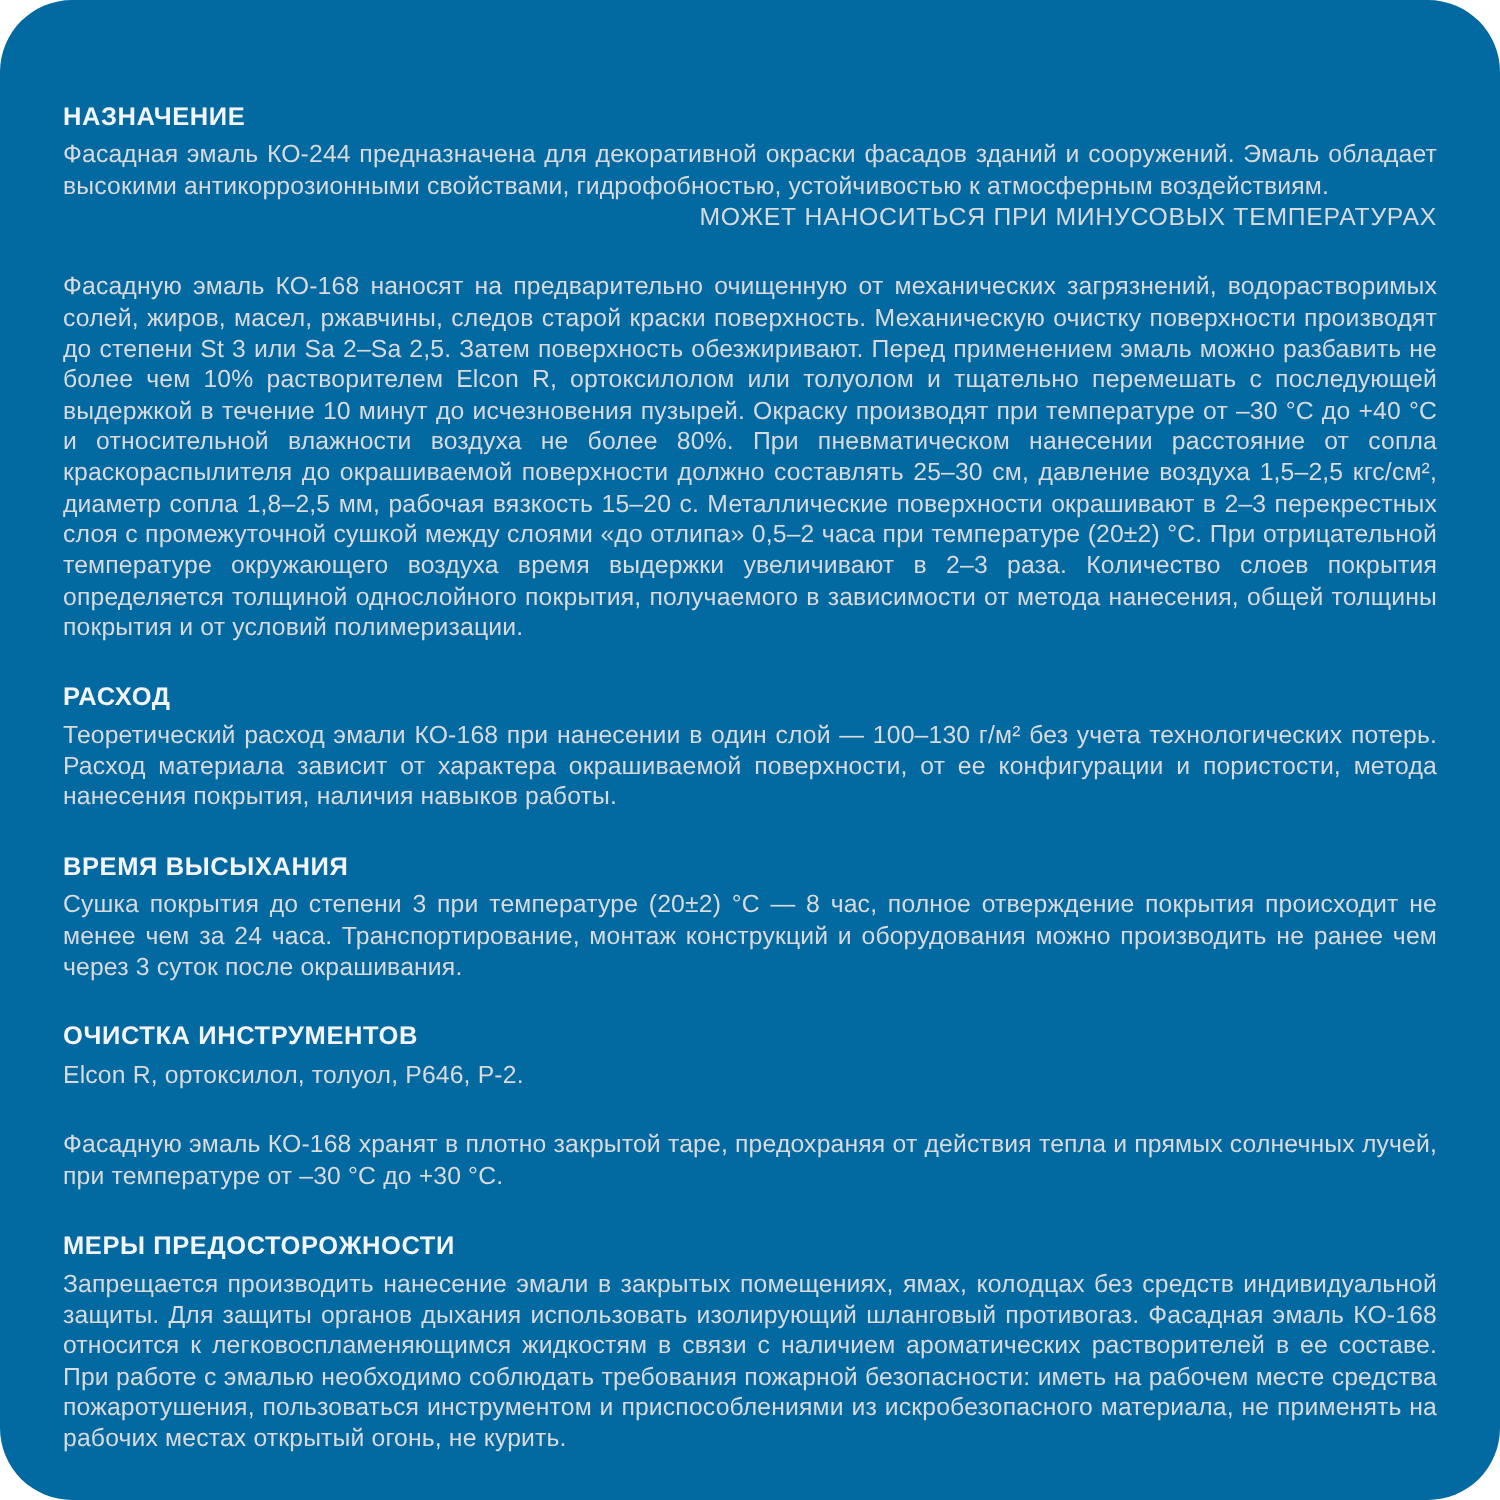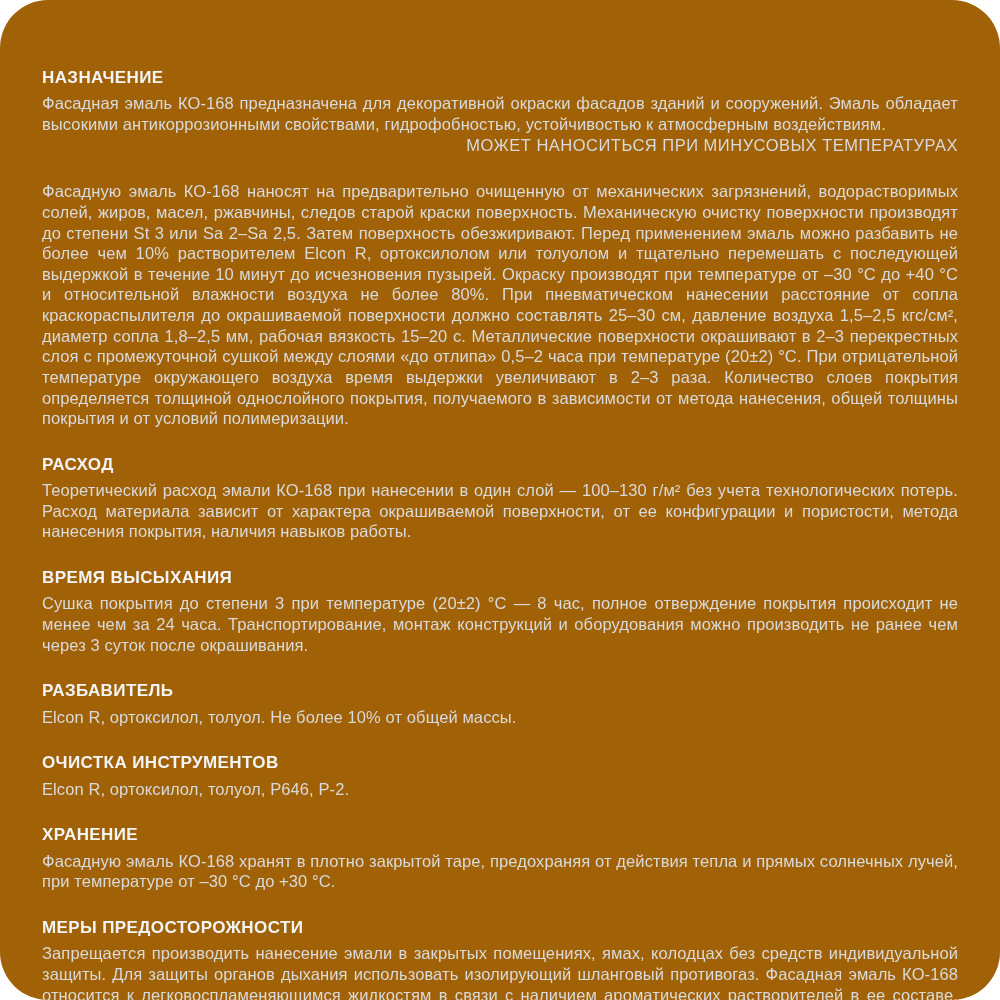--- a/index.html
+++ b/index.html
@@ -9,21 +9,21 @@
     width: 1000px;
     height: 1000px;
     font-family: "Liberation Sans", "DejaVu Sans", sans-serif;
   }
   .card {
     position: absolute;
     top: 0; left: 0;
     width: 1000px;
     height: 1000px;
     box-sizing: border-box;
-    background: #a16207;
+    background: #0369a1;
     border-radius: 48px;
     padding: 68px 42px 40px 42px;
     overflow: hidden;
   }
   .sec {
     margin: 0 0 26px 0;
   }
   .h {
     margin: 0 0 5px 0;
     font-size: 17px;
@@ -48,50 +48,45 @@
     letter-spacing: 0.5px;
   }
 </style>
 </head>
 <body>
 
 <div class="card">
 
   <section class="sec">
     <h2 class="h">НАЗНАЧЕНИЕ</h2>
-    <p class="p">Фасадная эмаль КО-168 предназначена для декоративной окраски фасадов зданий и сооружений. Эмаль обладает высокими антикоррозионными свойствами, гидрофобностью, устойчивостью к атмосферным воздействиям.</p>
+    <p class="p">Фасадная эмаль КО-244 предназначена для декоративной окраски фасадов зданий и сооружений. Эмаль обладает высокими антикоррозионными свойствами, гидрофобностью, устойчивостью к атмосферным воздействиям.</p>
     <p class="p caps">МОЖЕТ НАНОСИТЬСЯ ПРИ МИНУСОВЫХ ТЕМПЕРАТУРАХ</p>
   </section>
 
   <section class="sec">
     <p class="p">Фасадную эмаль КО-168 наносят на предварительно очищенную от механических загрязнений, водорастворимых солей, жиров, масел, ржавчины, следов старой краски поверхность. Механическую очистку поверхности производят до степени St 3 или Sa 2–Sa 2,5. Затем поверхность обезжиривают. Перед применением эмаль можно разбавить не более чем 10% растворителем Elcon R, ортоксилолом или толуолом и тщательно перемешать с последующей выдержкой в течение 10 минут до исчезновения пузырей. Окраску производят при температуре от –30 °C до +40 °C и относительной влажности воздуха не более 80%. При пневматическом нанесении расстояние от сопла краскораспылителя до окрашиваемой поверхности должно составлять 25–30 см, давление воздуха 1,5–2,5 кгс/см², диаметр сопла 1,8–2,5 мм, рабочая вязкость 15–20 с. Металлические поверхности окрашивают в 2–3 перекрестных слоя с промежуточной сушкой между слоями «до отлипа» 0,5–2 часа при температуре (20±2) °C. При отрицательной температуре окружающего воздуха время выдержки увеличивают в 2–3 раза. Количество слоев покрытия определяется толщиной однослойного покрытия, получаемого в зависимости от метода нанесения, общей толщины покрытия и от условий полимеризации.</p>
   </section>
 
   <section class="sec">
     <h2 class="h">РАСХОД</h2>
     <p class="p">Теоретический расход эмали КО-168 при нанесении в один слой — 100–130 г/м² без учета технологических потерь. Расход материала зависит от характера окрашиваемой поверхности, от ее конфигурации и пористости, метода нанесения покрытия, наличия навыков работы.</p>
   </section>
 
   <section class="sec">
     <h2 class="h">ВРЕМЯ ВЫСЫХАНИЯ</h2>
     <p class="p">Сушка покрытия до степени 3 при температуре (20±2) °C — 8 час, полное отверждение покрытия происходит не менее чем за 24 часа. Транспортирование, монтаж конструкций и оборудования можно производить не ранее чем через 3 суток после окрашивания.</p>
   </section>
 
-  <section class="sec">
-    <h2 class="h">РАЗБАВИТЕЛЬ</h2>
-    <p class="p">Elcon R, ортоксилол, толуол. Не более 10% от общей массы.</p>
-  </section>
 
   <section class="sec">
     <h2 class="h">ОЧИСТКА ИНСТРУМЕНТОВ</h2>
     <p class="p">Elcon R, ортоксилол, толуол, Р646, Р-2.</p>
   </section>
 
   <section class="sec">
-    <h2 class="h">ХРАНЕНИЕ</h2>
     <p class="p">Фасадную эмаль КО-168 хранят в плотно закрытой таре, предохраняя от действия тепла и прямых солнечных лучей, при температуре от –30 °C до +30 °C.</p>
   </section>
 
   <section class="sec">
     <h2 class="h">МЕРЫ ПРЕДОСТОРОЖНОСТИ</h2>
     <p class="p">Запрещается производить нанесение эмали в закрытых помещениях, ямах, колодцах без средств индивидуальной защиты. Для защиты органов дыхания использовать изолирующий шланговый противогаз. Фасадная эмаль КО-168 относится к легковоспламеняющимся жидкостям в связи с наличием ароматических растворителей в ее составе. При работе с эмалью необходимо соблюдать требования пожарной безопасности: иметь на рабочем месте средства пожаротушения, пользоваться инструментом и приспособлениями из искробезопасного материала, не применять на рабочих местах открытый огонь, не курить.</p>
 
   </section>
 
 </div>

